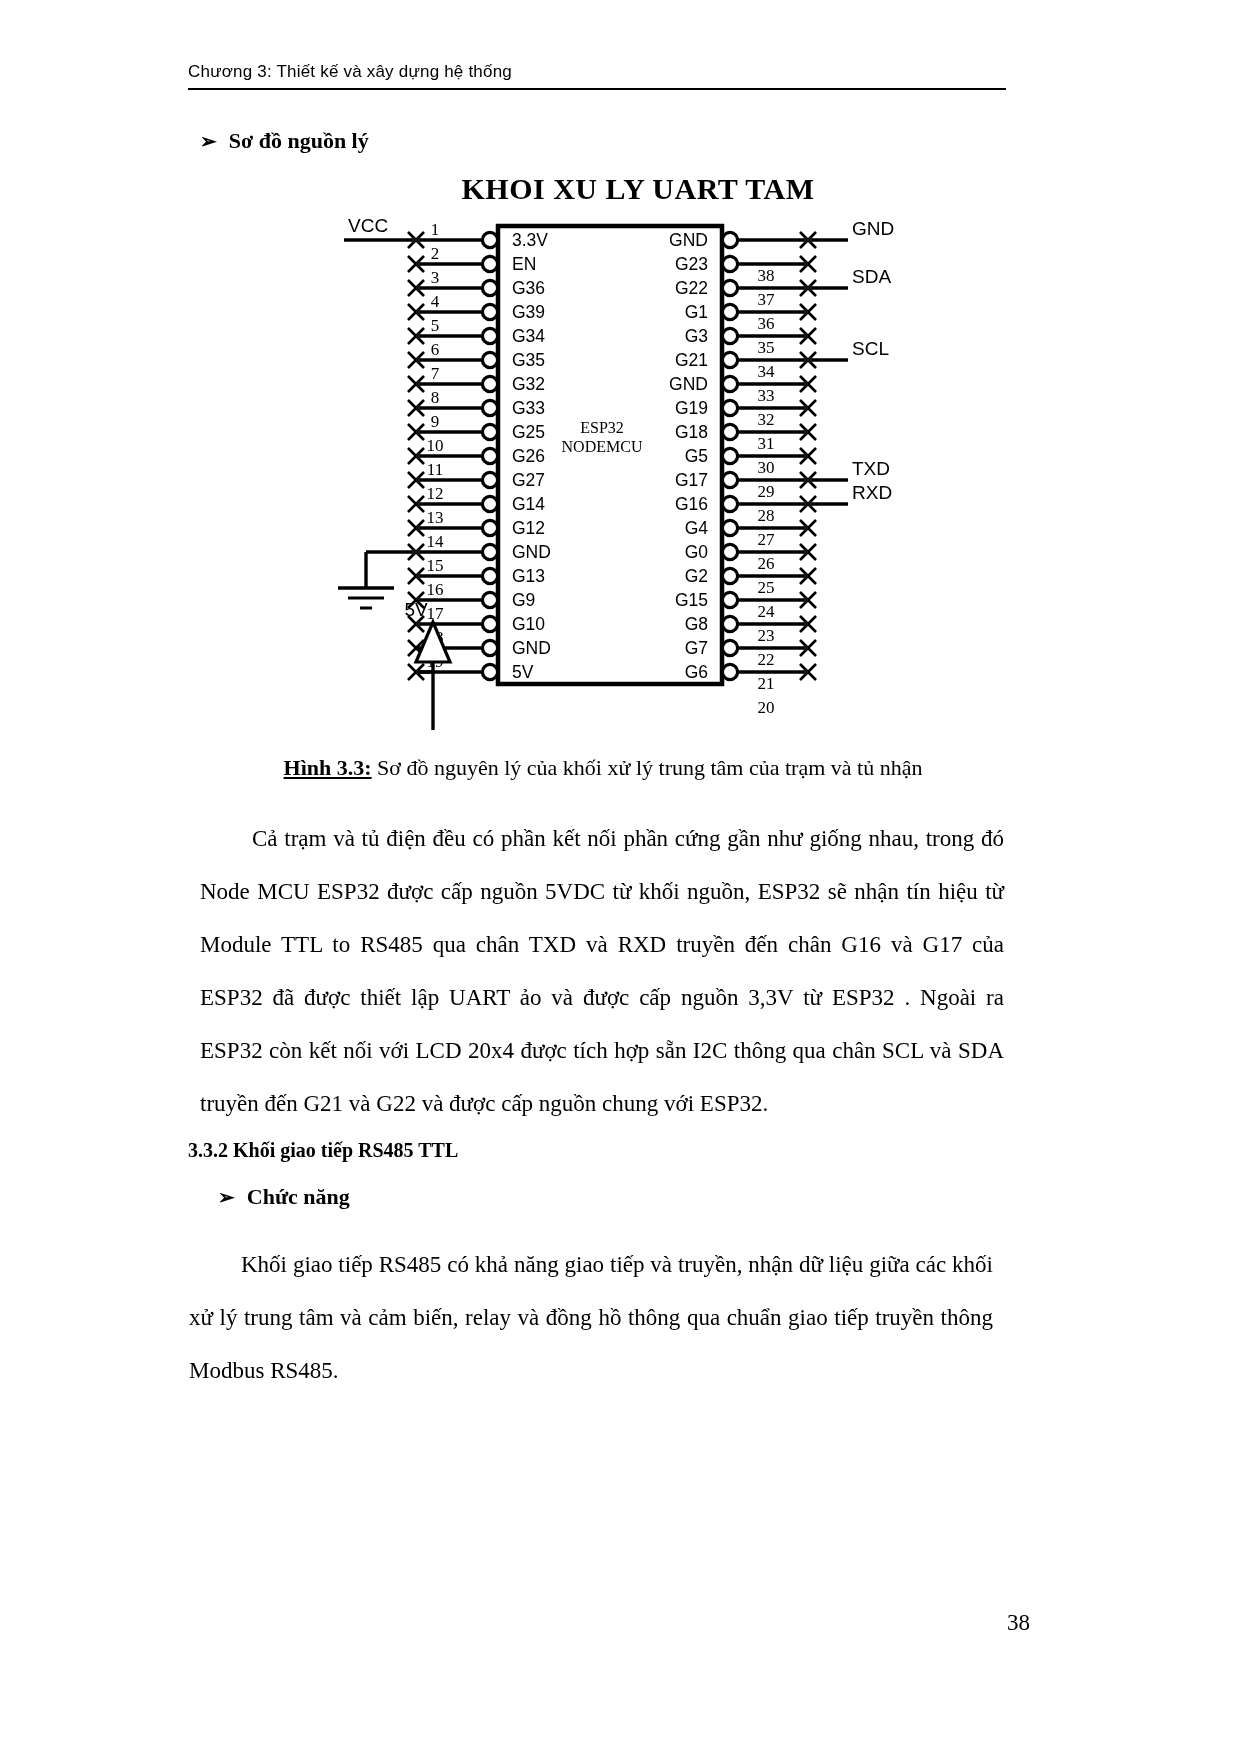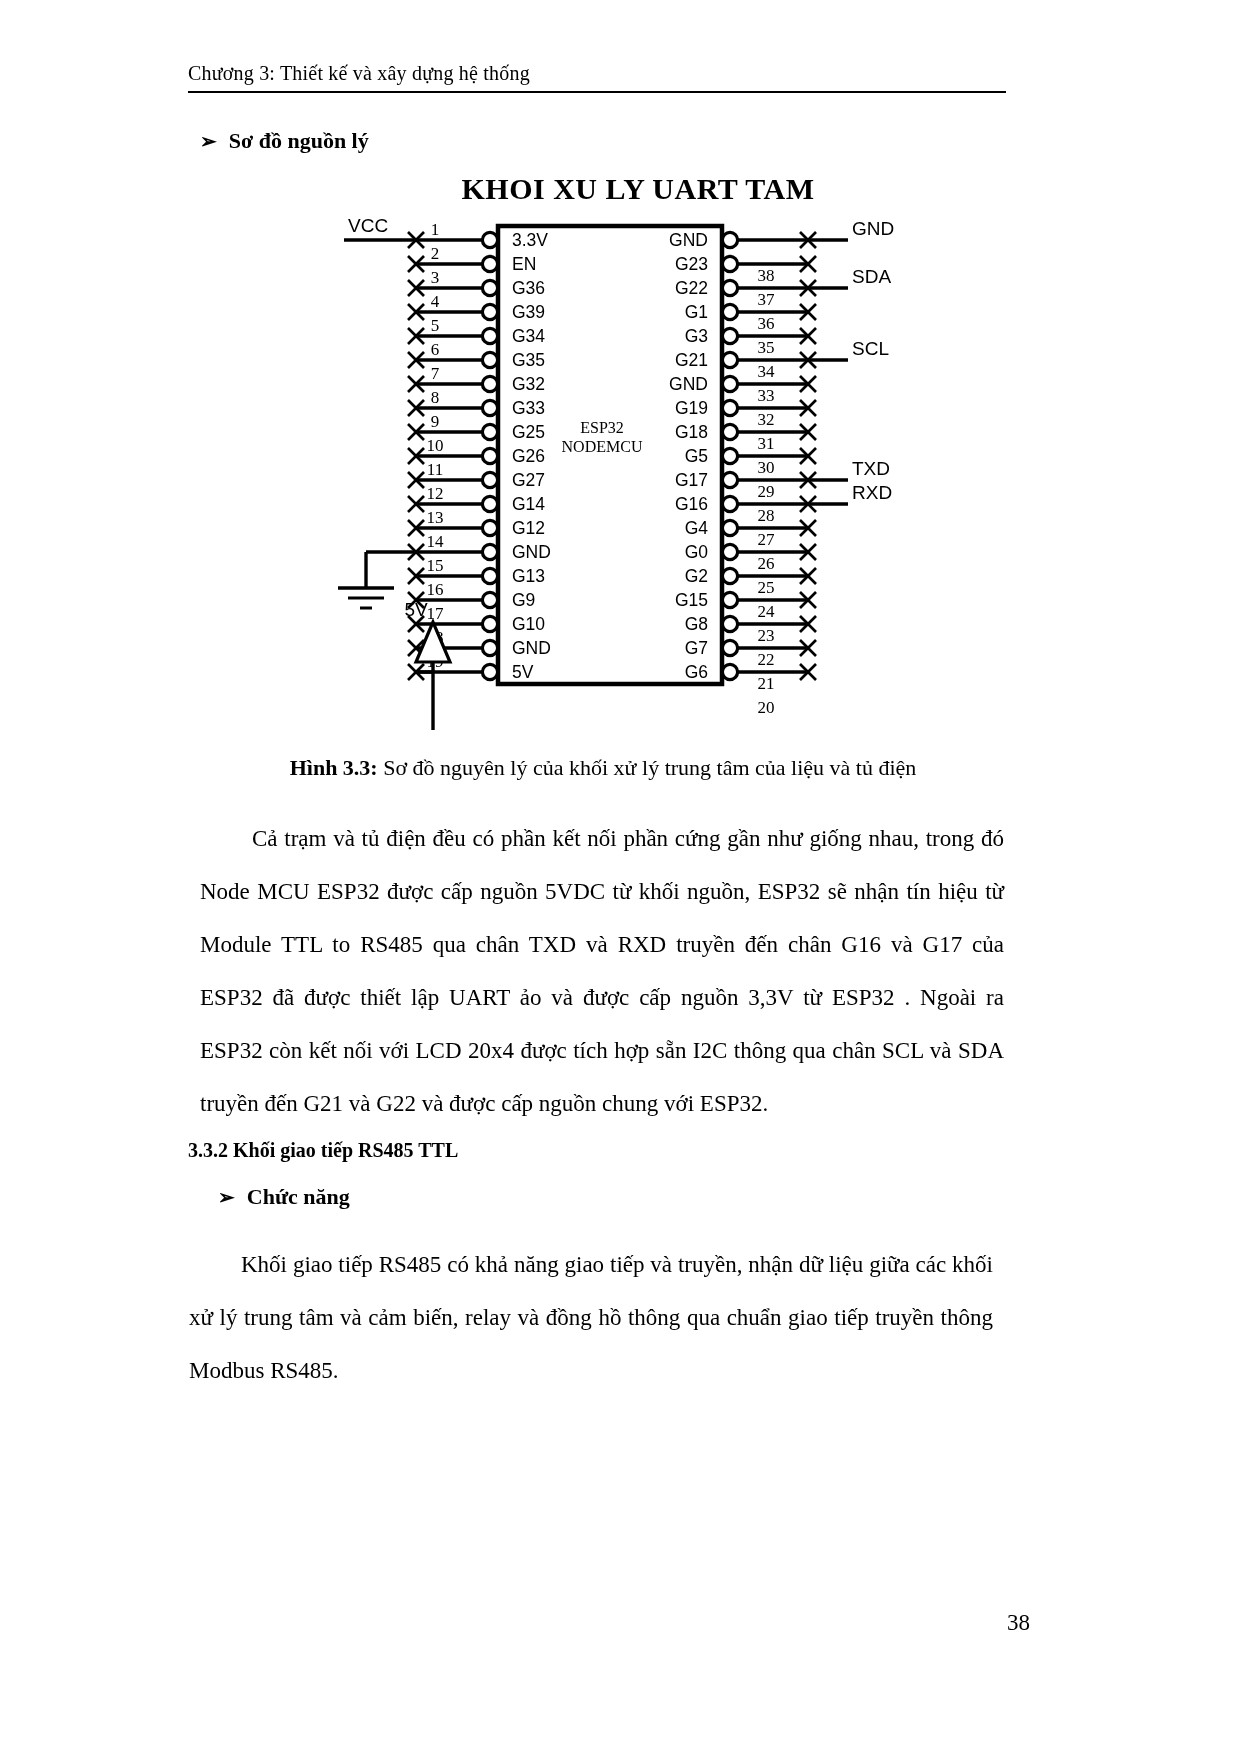--- a/index.html
+++ b/index.html
@@ -15,22 +15,22 @@
   .page { position: absolute; inset: 0; }
 
   
   .header {
     position: absolute;
     left: 188px; top: 62px; width: 818px;
     border-bottom: 2px solid #000;
     padding-bottom: 6px;
   }
   .header-text {
-    font-family: Liberation Serif, serif;
-    font-size: 20px;
+    font-family: Liberation Sans, sans-serif;
+    font-size: 17px;
     letter-spacing: .2px;
     white-space: nowrap;
   }
 
   
   .bullet-heading {
     position: absolute;
     left: 200px; top: 128px;
     display: flex; align-items: center; gap: 12px;
     font-weight: bold; font-size: 22px;
@@ -48,21 +48,21 @@
   }
 
   .schematic { position: absolute; left: 0; top: 42px; width: 580px; height: 520px; }
   .schematic svg { display: block; }
 
   
   .caption {
     position: absolute; left: 188px; top: 755px; width: 830px;
     text-align: center; font-size: 22px;
   }
-  .caption b { font-weight: bold; }
+  .caption b { font-weight: bold; text-decoration: underline; }
 
   
   .body-block { position: absolute; left: 188px; top: 800px; width: 828px; }
   .para {
     font-size: 23px;
     line-height: 53px;
     text-align: justify;
     text-indent: 52px;
     margin: 12px;
   }
@@ -431,21 +431,21 @@
           <text x="522" y="141" font-size="19" fill="#000">SCL</text>
           <line x1="478" y1="266" x2="518" y2="266" stroke="#000" stroke-width="3.4"></line>
           <text x="522" y="261" font-size="19" fill="#000">TXD</text>
           <line x1="478" y1="290" x2="518" y2="290" stroke="#000" stroke-width="3.4"></line>
           <text x="522" y="285" font-size="19" fill="#000">RXD</text>
         </svg>
     </div>
   </div>
 
   <div class="caption">
-    <b>Hình 3.3:</b><span> Sơ đồ nguyên lý của khối xử lý trung tâm của liệu và tủ điện</span>
+    <b>Hình 3.3:</b><span> Sơ đồ nguyên lý của khối xử lý trung tâm của trạm và tủ nhận</span>
   </div>
 
   <div class="body-block">
     <p class="para j3">Cả trạm và tủ điện đều có phần kết nối phần cứng gần như giống nhau, trong đó Node MCU ESP32 được cấp nguồn 5VDC từ khối nguồn, ESP32 sẽ nhận tín hiệu từ Module TTL to RS485 qua chân TXD và RXD truyền đến chân G16 và G17 của ESP32 đã được thiết lập UART ảo và được cấp nguồn 3,3V từ ESP32 . Ngoài ra ESP32 còn kết nối với LCD 20x4 được tích hợp sẵn I2C thông qua chân SCL và SDA truyền đến G21 và G22 và được cấp nguồn chung với ESP32.</p>
   </div>
 
   <div class="subhead">3.3.2 Khối giao tiếp RS485 TTL</div>
 
   <div class="bullet-heading2">
     <span class="arrow-bullet">➢</span>

